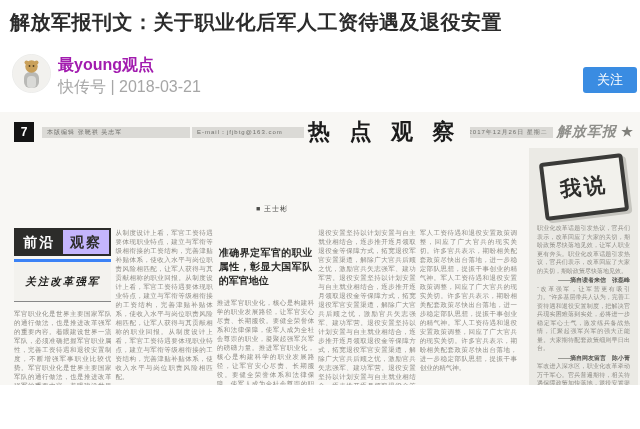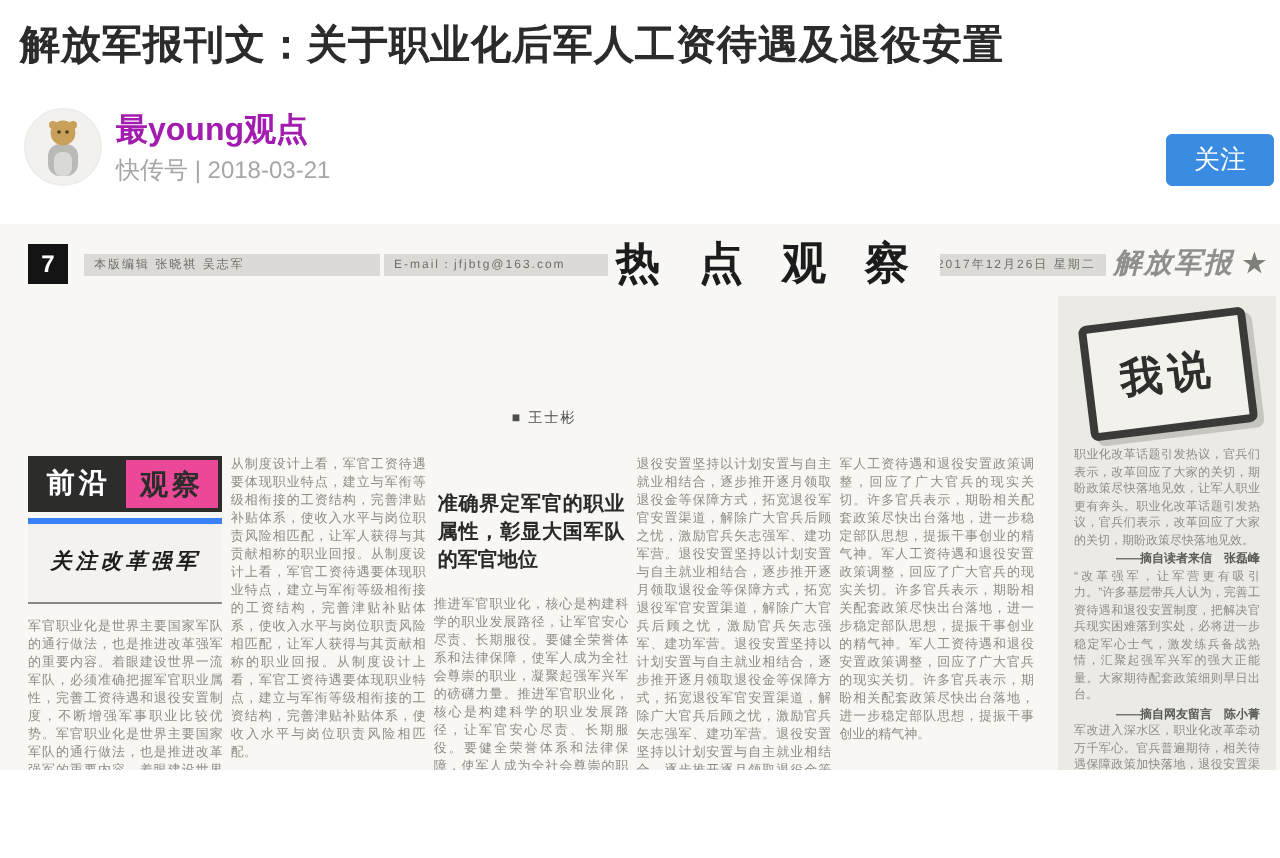--- a/index.html
+++ b/index.html
@@ -6,21 +6,21 @@
   .card{position:relative;width:640px;height:385px;background:#fff;overflow:hidden;
         font-family:"Liberation Sans","DejaVu Sans",sans-serif;}
 
   
   .page-title{position:absolute;left:10px;top:9px;width:620px;font-size:20px;font-weight:700;
               color:#2b2b2b;letter-spacing:.5px;}
   .avatar{position:absolute;left:12px;top:54px;width:37px;height:37px;border-radius:50%;
           background:#f4f4f2;border:1px solid #ececea;overflow:hidden;display:flex;
           align-items:center;justify-content:center;}
   .author-name{position:absolute;left:58px;top:55px;font-size:16px;font-weight:600;color:#a21caf;}
-  .author-sub{position:absolute;left:58px;top:77px;font-size:12px;color:#a6a6a6;}
+  .author-sub{position:absolute;left:58px;top:77px;font-size:16px;color:#a6a6a6;}
   .follow-btn{position:absolute;left:583px;top:67px;width:54px;height:26px;background:#3a8ce2;
               color:#fff;font-size:13px;border:none;border-radius:3px;display:flex;
               align-items:center;justify-content:center;cursor:pointer;}
 
   
   .newspaper{position:absolute;left:0;top:112px;width:640px;height:317px;background:#f8f7f4;}
   .np-header{position:absolute;left:14px;top:8px;right:6px;height:24px;display:flex;
              align-items:center;}
   .np-pagenum{width:20px;height:20px;background:#141414;color:#fff;font-weight:700;font-size:12px;
               display:flex;align-items:center;justify-content:center;flex:0 0 auto;}
@@ -54,22 +54,22 @@
   .sb-attr{padding:1px 8px 0;font-size:6px;line-height:8.5px;color:#5a5a56;text-align:right;
            font-weight:700;}
 
   
   .np-cols{position:absolute;left:14px;top:116px;width:503px;bottom:4px;display:flex;gap:4px;}
   .np-col{flex:1;overflow:hidden;font-size:6.5px;line-height:9px;color:#8e8c86;text-align:justify;}
   .logo-qianyan{display:flex;height:24px;border:2px solid #2c2c2a;margin-bottom:3px;}
   .logo-qianyan .dark{flex:1;background:#2c2c2a;color:#fff;display:flex;align-items:center;
       justify-content:center;font-family:"Liberation Serif","DejaVu Serif",serif;font-weight:700;
       font-size:14px;letter-spacing:2px;}
-  .logo-qianyan .light{flex:1;background:#ec4899;color:#2c2c2a;display:flex;align-items:center;
-      justify-content:center;font-family:Liberation Sans, sans-serif;font-weight:700;
+  .logo-qianyan .light{flex:1;background:#c4b5fd;color:#2c2c2a;display:flex;align-items:center;
+      justify-content:center;font-family:Liberation Serif, serif;font-weight:700;
       font-size:14px;letter-spacing:2px;}
   .logo-slogan{border-top:3px solid #3b82f6;border-bottom:1px solid #888;background:#f3f2ee;
       text-align:center;font-family:"Liberation Serif","DejaVu Serif",serif;font-style:italic;
       font-weight:700;font-size:10.5px;color:#1d1d1b;letter-spacing:2px;padding:15px 0;
       margin-bottom:7px;}
   .pull-quote{margin:18px 2px 10px;font-size:10px;line-height:14px;font-weight:700;color:#2a2a28;
       text-align:justify;}
 
   
   .watermark{position:absolute;left:484px;top:276px;display:flex;align-items:center;gap:4px;}

